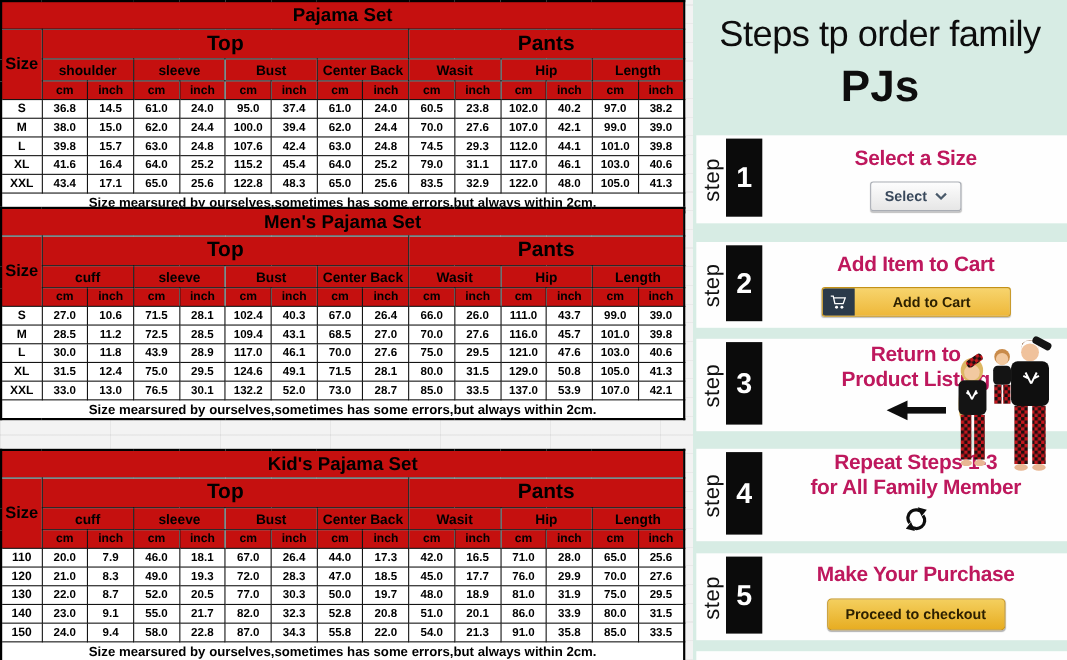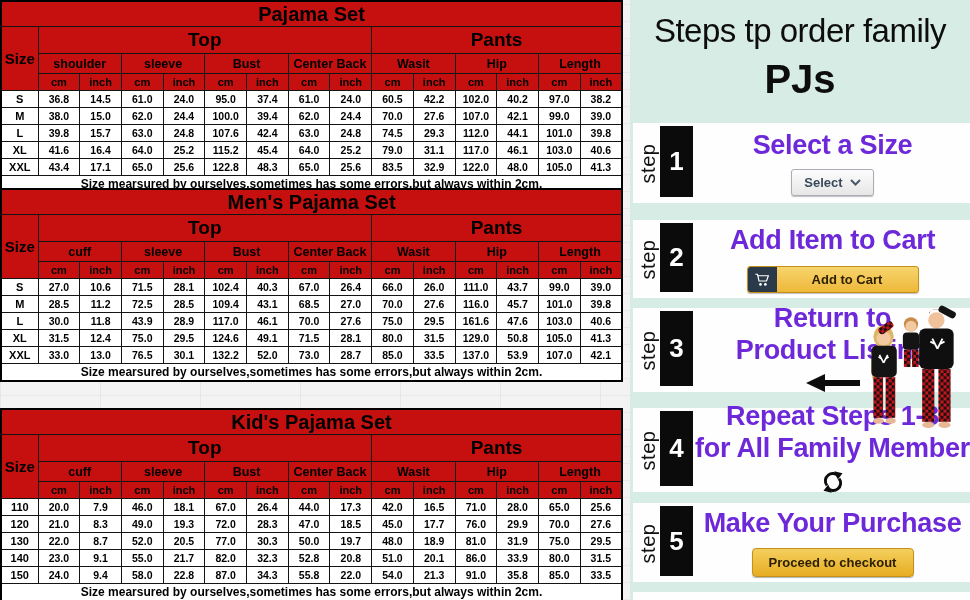--- a/index.html
+++ b/index.html
@@ -17,21 +17,21 @@
   }
   .table-slot{position:absolute; left:0;}
   table.size-table{
     border-collapse:collapse; table-layout:fixed; width:623px;
     border:2px solid #000; background:#fff;
   }
   table.size-table td{
     border:1px solid #141414; text-align:center; vertical-align:middle;
     padding:0; color:#000; overflow:hidden; white-space:nowrap;
   }
-  .title-row td{background:var(--red); font-weight:700; font-size:20px; height:24px;}
+  .title-row td{background:var(--red); font-weight:700; font-size:17px; height:24px;}
   .group-row td{background:var(--red); font-weight:700; font-size:19px; height:26px;}
   td.size-head{background:var(--red); font-weight:700; font-size:15px;}
   .measure-row td{background:var(--red); font-weight:700; font-size:12.5px; height:19px;}
   .units-row td{background:var(--red); font-weight:700; font-size:11px; height:16px;}
   .data-row td{background:#fff; font-weight:700; font-size:10.5px; height:16px;}
   td.size-cell{font-size:11px;}
   .note-row td{background:#fff; font-weight:700; font-size:12px; height:16px;}
   :root{--red:#c5100f; --mint:#d7ece4;}
   
   .right{
@@ -50,21 +50,21 @@
   }
   .step-num{
     position:absolute; left:27px; top:3px; bottom:6px; width:33px;
     background:#0b0b0b; color:#fff; font-size:26px; font-weight:700;
     display:flex; align-items:center; justify-content:center;
   }
   .step-content{
     position:absolute; left:62px; right:0; top:0; bottom:0;
     display:flex; flex-direction:column; align-items:center; justify-content:center;
   }
-  .step-heading{font-size:27px; font-weight:700; color:#6d28d9; line-height:1.18;
+  .step-heading{font-size:19px; font-weight:700; color:#be185d; line-height:1.18;
     text-align:center; letter-spacing:-0.3px;}
   .step-heading:empty{display:none;}
   
   .select-btn{
     margin-top:8px; display:inline-flex; align-items:center; gap:7px;
     padding:5px 12px; font-family:inherit; font-size:13px; font-weight:700; color:#39495c;
     background:linear-gradient(#fdfdfd,#e6e6e6); border:1px solid #a9adb4;
     border-radius:3px; box-shadow:0 1px 1px rgba(0,0,0,0.25); cursor:pointer;justify-content:center;
   }
   .cart-btn{
@@ -151,21 +151,21 @@
               <td class="size-cell">S</td>
               <td>36.8</td>
               <td>14.5</td>
               <td>61.0</td>
               <td>24.0</td>
               <td>95.0</td>
               <td>37.4</td>
               <td>61.0</td>
               <td>24.0</td>
               <td>60.5</td>
-              <td>42.2</td>
+              <td>23.8</td>
               <td>102.0</td>
               <td>40.2</td>
               <td>97.0</td>
               <td>38.2</td>
             </tr>
             <tr class="data-row">
               <td class="size-cell">M</td>
               <td>38.0</td>
               <td>15.0</td>
               <td>62.0</td>
@@ -330,21 +330,21 @@
               <td>30.0</td>
               <td>11.8</td>
               <td>43.9</td>
               <td>28.9</td>
               <td>117.0</td>
               <td>46.1</td>
               <td>70.0</td>
               <td>27.6</td>
               <td>75.0</td>
               <td>29.5</td>
-              <td>161.6</td>
+              <td>121.0</td>
               <td>47.6</td>
               <td>103.0</td>
               <td>40.6</td>
             </tr>
             <tr class="data-row">
               <td class="size-cell">XL</td>
               <td>31.5</td>
               <td>12.4</td>
               <td>75.0</td>
               <td>29.5</td>

